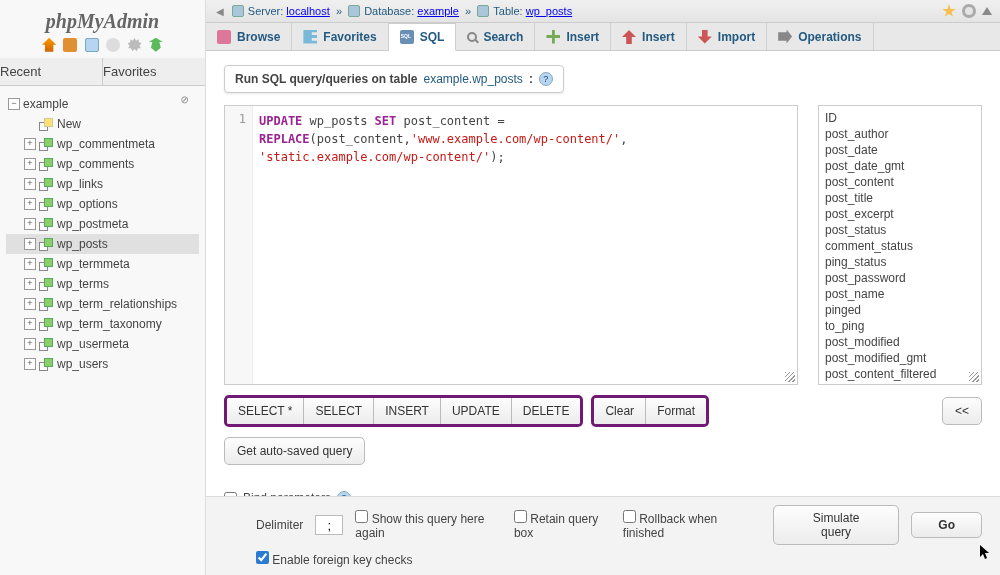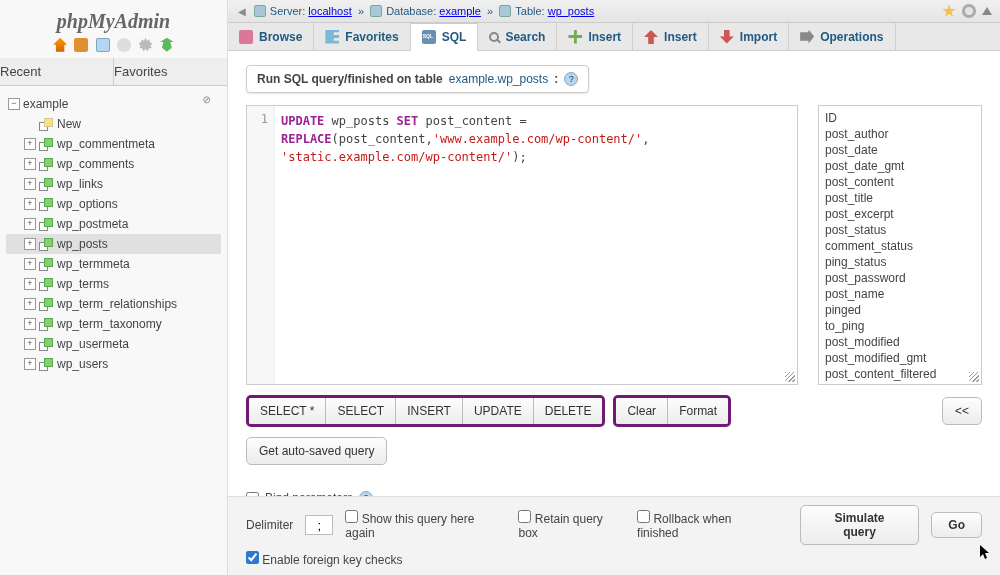--- a/index.html
+++ b/index.html
@@ -1,21 +1,21 @@
 <!DOCTYPE html>
 <html><head>
 <meta charset="utf-8">
 <style>
 * { box-sizing: border-box; margin: 0; padding: 0; }
 body { font-family: -apple-system, "Helvetica Neue", Arial, sans-serif; font-size: 12px; color: #444; background: #fff; width: 1000px; height: 575px; overflow: hidden; }
 
 .app { display: flex; height: 575px; }
 
 
-.sidebar { width: 228px; background: #f8f8f8; border-right: 1px solid #ddd; display: flex; flex-direction: column; }
+.sidebar { width: 206px; background: #f8f8f8; border-right: 1px solid #ddd; display: flex; flex-direction: column; }
 .logo { font-family: Georgia, serif; font-style: italic; font-weight: bold; font-size: 20px; color: #666; text-align: center; padding: 10px 0 4px; }
 .logo-icons { text-align: center; padding-bottom: 6px; }
 .logo-icons span { display: inline-block; width: 14px; height: 14px; margin: 0 2px; vertical-align: middle; }
 .ic-home { background: linear-gradient(#f90,#c60); clip-path: polygon(50% 0,100% 50%,80% 50%,80% 100%,20% 100%,20% 50%,0 50%); }
 .ic-db { background: #e09030; border-radius: 2px; }
 .ic-doc { background: #b5d5f0; border-radius: 2px; border: 1px solid #7ab; }
 .ic-theme { background: #ddd; border-radius: 50%; }
 .ic-gear { background: #bbb; clip-path: polygon(50% 0,61% 20%,80% 10%,80% 30%,100% 40%,85% 55%,95% 75%,75% 75%,65% 95%,50% 80%,35% 95%,25% 75%,5% 75%,15% 55%,0 40%,20% 30%,20% 10%,39% 20%); }
 .ic-refresh { background: #3a3; clip-path: polygon(50% 0,100% 30%,75% 30%,85% 70%,50% 100%,15% 70%,25% 30%,0 30%); opacity:.8; }
 
@@ -79,23 +79,23 @@
 .cols div { padding:1px 2px; cursor:pointer; }
 
 .btn-row { display:flex; gap:8px; align-items:center; margin-top:10px; }
 .btn-grp { display:inline-flex; border:3px solid #701a75; border-radius:5px; overflow:hidden; }
 .btn-grp button { border:none; border-right:1px solid #bbb; background:linear-gradient(#fdfdfd,#ececec); padding:6px 11px; font-size:12px; cursor:pointer; color:#333; }
 .btn-grp button:last-child { border-right:none; }
 .btn { border:1px solid #bbb; border-radius:5px; background:linear-gradient(#fdfdfd,#ececec); padding:6px 12px; font-size:12px; cursor:pointer; color:#333; }
 .chk-row { display:flex; align-items:center; gap:6px; margin-top:26px; font-size:12px; }
 
 .footer { background:#f3f3f3; border-top:1px solid #ddd; padding:8px 18px; display:flex; flex-direction:column; gap:6px; }
-.footer-row { display:flex; align-items:center; gap:12px; font-size:12px; }
+.footer-row { display:flex; align-items:center; gap:12px; font-size:12px;margin-left:32px; }
 .delim { width:28px; height:20px; border:1px solid #bbb; text-align:center; }
-.footer .btn { padding:5px 16px;font-weight:bold; }
+.footer .btn { padding:5px 26px; }
 .go { font-weight:bold; }
 .spacer { flex:1; }
 .cursor-img { position: absolute; right: 8px; bottom: 14px; width: 12px; height: 16px; pointer-events:none; }
 input[type=checkbox] { accent-color:#2a7ad2; }
 </style>
 </head>
 <body>
 
 <div class="app">
   <div class="sidebar">
@@ -240,21 +240,21 @@
         </div>
       <div class="tab">
           <span class="tab-ic ti-ops"></span>
           <span>Operations</span>
         </div>
     </div>
 
     <div class="content">
       <div>
         <div class="run-bar">
-          <b>Run SQL query/finished on table </b>
+          <b>Run SQL query/queries on table </b>
           <a href="#">example.wp_posts</a>
             <b>:</b>
           <span class="help-ic">?</span>
         </div>
       </div>
 
       <div class="editor-row">
         <div class="codebox">
           <div class="gutter">1</div>
           <div class="code" id="code"><span class="kw">UPDATE</span> wp_posts <span class="kw">SET</span> post_content =

